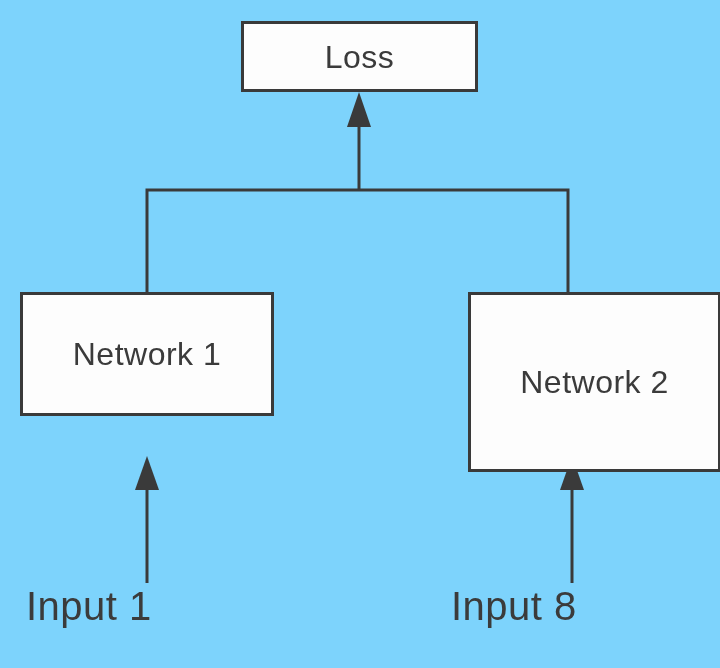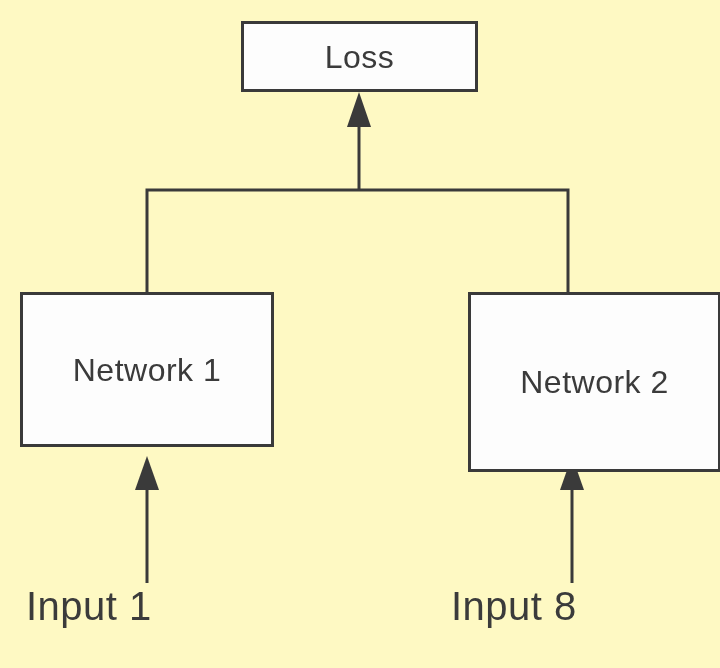--- a/index.html
+++ b/index.html
@@ -4,21 +4,21 @@
 <style>
   html, body {
     margin: 0;
     padding: 0;
     background: #fdfdfd;
   }
   .canvas {
     position: relative;
     width: 720px;
     height: 668px;
-    background: #fef9c3;
+    background: #7dd3fc;
     font-family: "Liberation Sans", "DejaVu Sans", sans-serif;
     color: #3b3b3b;
     overflow: hidden;
   }
   .edges-svg {
     position: absolute;
     left: 0;
     top: 0;
     width: 720px;
     height: 668px;
@@ -35,21 +35,21 @@
   .node-box--loss {
     left: 241px;
     top: 21px;
     width: 237px;
     height: 71px;
   }
   .node-box--network1 {
     left: 20px;
     top: 292px;
     width: 254px;
-    height: 155px;
+    height: 124px;
   }
   .node-box--network2 {
     left: 468px;
     top: 292px;
     width: 253px;
     height: 180px;
     text-align: right;
   }
   .node-label {
     font-size: 32px;

